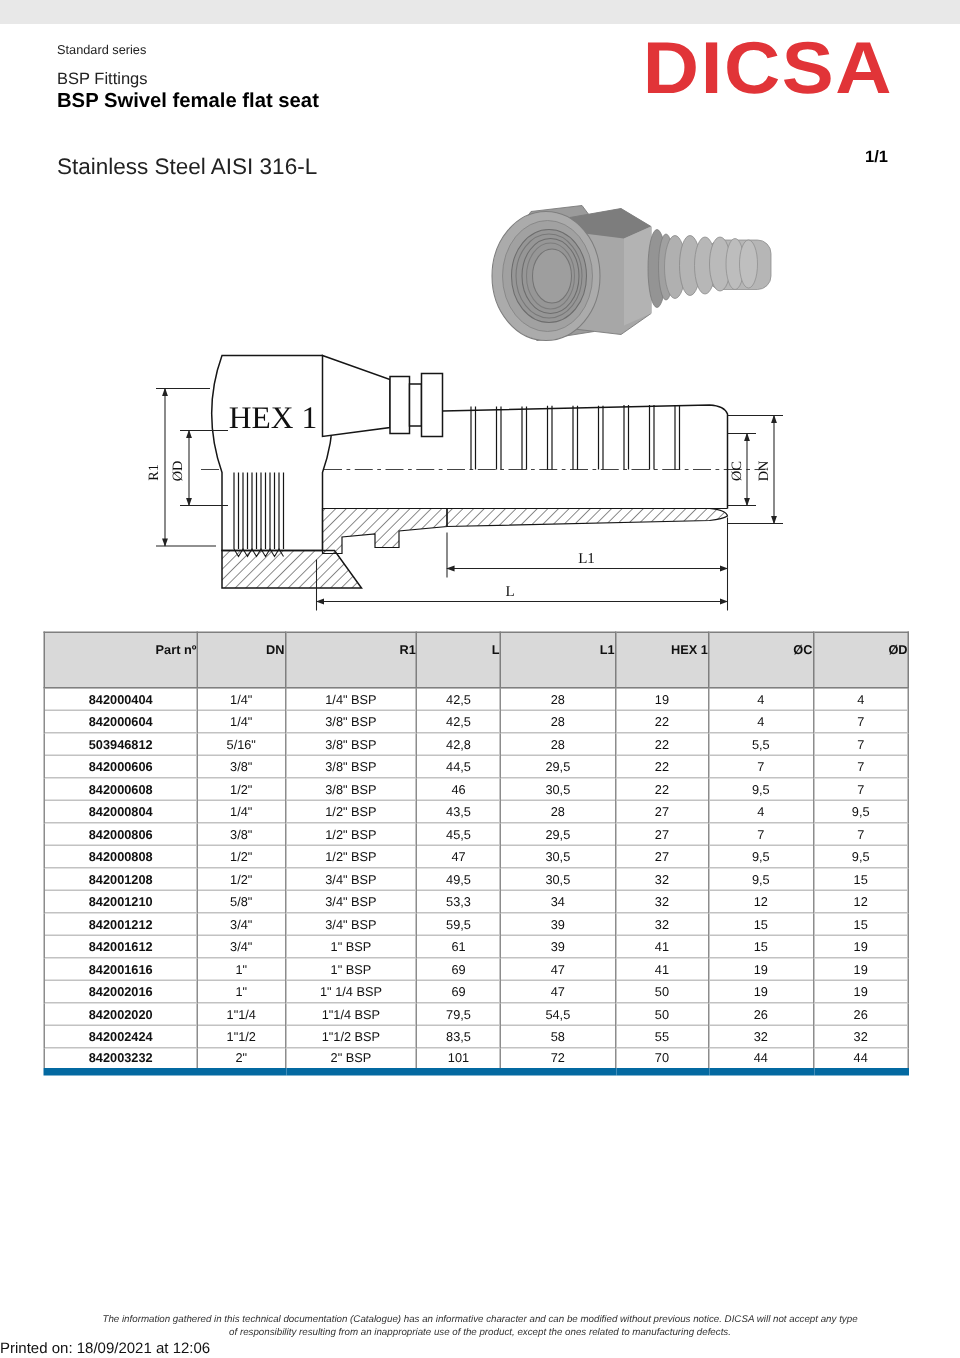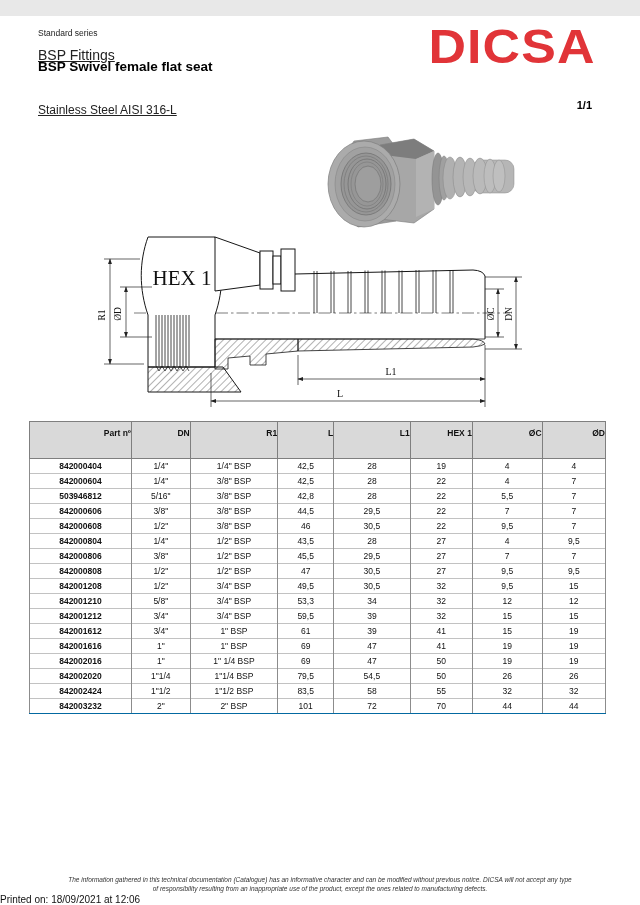--- a/index.html
+++ b/index.html
@@ -4,23 +4,23 @@
 <style>
   * { box-sizing: border-box; margin: 0; padding: 0; }
   body { background: #e8e8e8; font-family: "Liberation Sans", sans-serif; }
   .page {
     position: relative; width: 640px; height: 905px;
     background: #ffffff; margin: 16px auto; overflow: hidden;
     color: #1a1a1a;
   }
   
   .hdr-series  { position: absolute; left: 38px; top: 12px;  font-size: 8.5px; color: #222; }
-  .hdr-cat     { position: absolute; left: 38px; top: 31px;  font-size: 14px;  color: #222; text-decoration: underline; }
+  .hdr-cat     { position: absolute; left: 38px; top: 31px;  font-size: 11px;  color: #222; }
   .hdr-title   { position: absolute; left: 38px; top: 43px;  font-size: 13.5px; font-weight: bold; color: #000; }
-  .hdr-material{ position: absolute; left: 38px; top: 87px;  font-size: 12px; color: #222; text-decoration: underline; }
+  .hdr-material{ position: absolute; left: 38px; top: 87px;  font-size: 15px; color: #222; }
   .hdr-page    { position: absolute; right: 48px; top: 83px; font-size: 11px; font-weight: bold; color: #000; }
   .logo {
     position: absolute; right: 45px; top: 6px;
     font-family: "Liberation Sans", sans-serif;
     font-weight: bold; font-size: 49px; line-height: 1;
     letter-spacing: 1px; transform: scaleX(1.06); transform-origin: right top;
   }
   
   .photo   { position: absolute; left: 322px; top: 113px; width: 196px; height: 102px; }
   .drawing { position: absolute; left: 88px;  top: 211px; width: 444px; height: 186px; }
@@ -34,21 +34,21 @@
     background: #d9d9d9; border: 1px solid #7f7f7f;
     height: 37px; vertical-align: top; padding-top: 6px;
     font-size: 8.5px; font-weight: bold; color: #111; text-align: right;
   }
   .parts-table td {
     border-left: 1px solid #8c8c8c; border-right: 1px solid #8c8c8c;
     border-top: 1px solid #c2c2c2;
     height: 15px; line-height: 13px; text-align: center; color: #111;
     white-space: nowrap; overflow: hidden;
   }
-  .parts-table tr:last-child td { border-bottom: 1px solid #0369a1; }
+  .parts-table tr:last-child td { border-bottom: 5px solid #0369a1; }
   .parts-table td.partno { font-weight: bold; }
   
   .disclaimer {
     position: absolute; left: 0; top: 860px; width: 100%;
     text-align: center; font-style: italic; font-size: 6.5px;
     line-height: 1.35; color: #333;
   }
   .printed {
     position: absolute; left: 0; top: 878px; width: 100%;
     font-size: 10px; color: #111;

